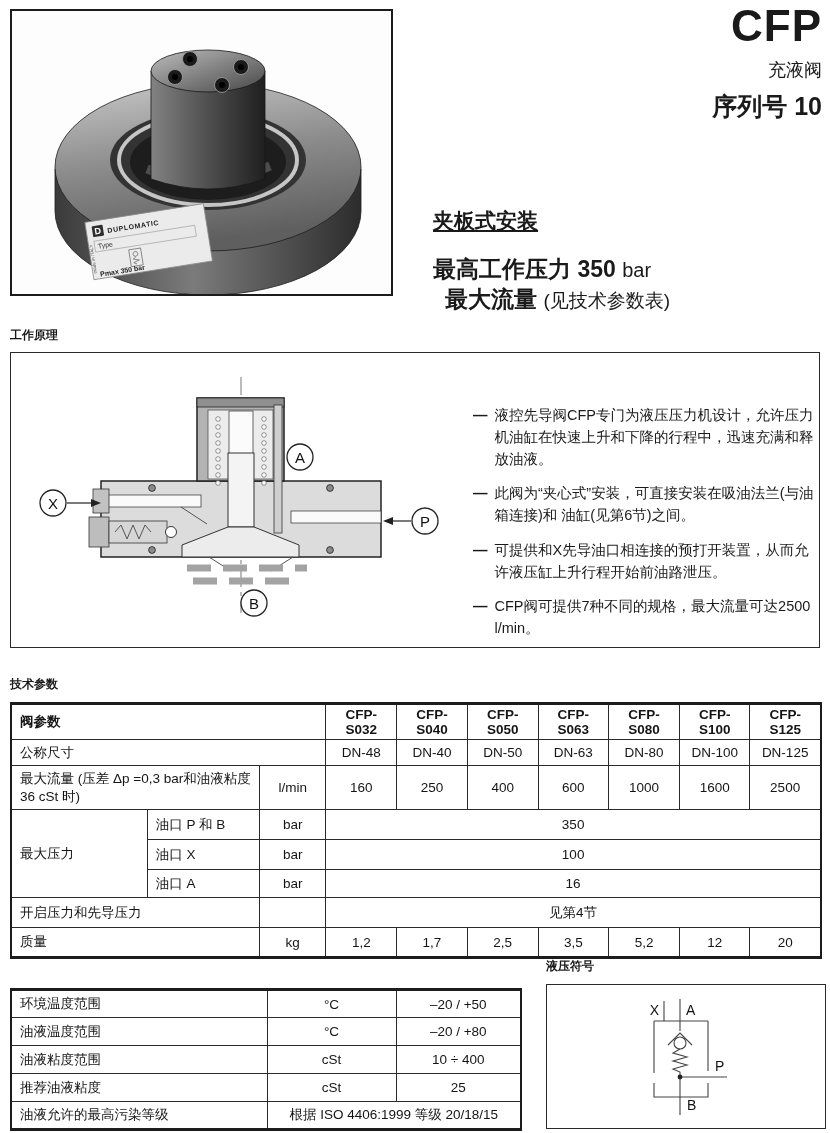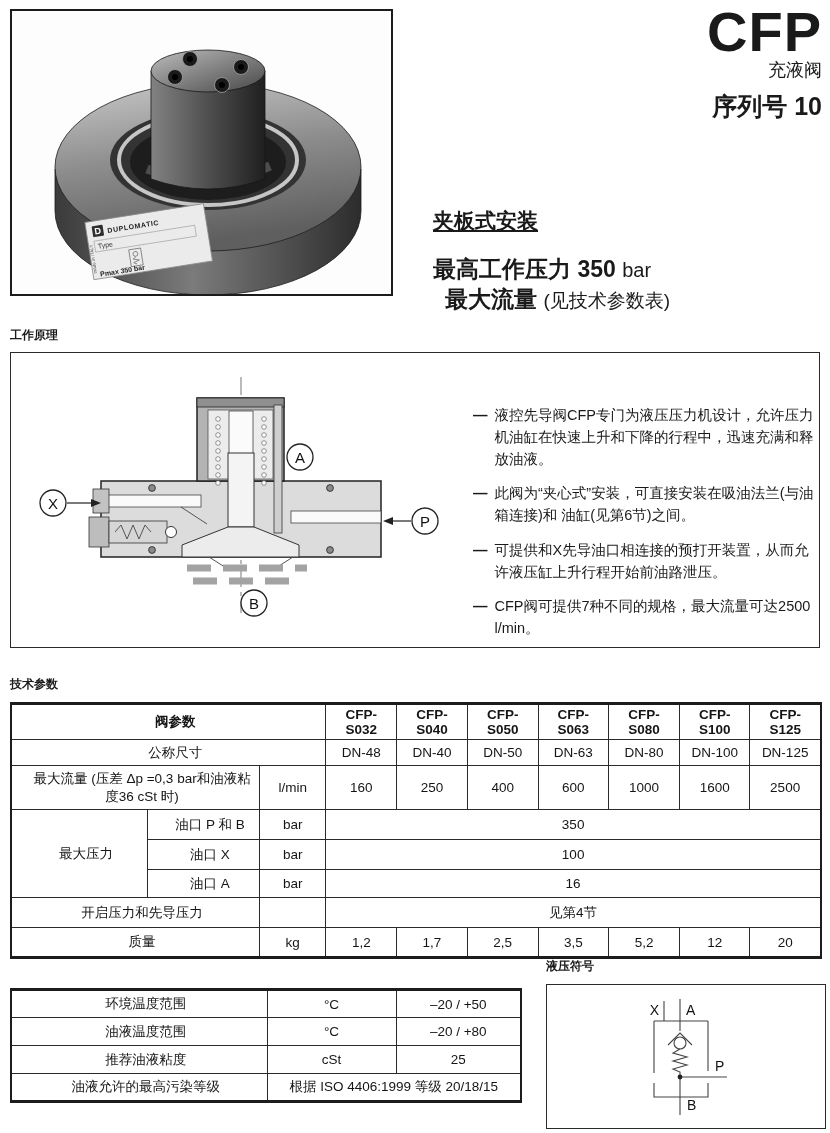--- a/index.html
+++ b/index.html
@@ -8,41 +8,41 @@
     position:relative; width:830px; height:1133px; margin:0 auto;
     background:#ffffff; overflow:hidden; color:#1a1a1a;
     font-family:"Liberation Sans","DejaVu Sans",sans-serif;
   }
   .abs { position:absolute; }
 
   
   .photo-box { left:10px; top:9px; width:383px; height:287px; border:2px solid #1c1c1c; background:#fdfdfd; }
 
   
-  .cfp-model  { top:4px;  right:8px; font-size:56px; font-weight:bold; letter-spacing:1px; line-height:1; }
+  .cfp-model  { top:4px;  right:8px; font-size:44px; font-weight:bold; letter-spacing:1px; line-height:1; }
   .cfp-name   { top:61px; right:8px; font-size:18px; line-height:1.1; }
   .cfp-series { top:90px; right:8px; font-size:25px; font-weight:bold; }
   .mounting   { left:433px; top:207px; font-size:21px; font-weight:bold;text-decoration:underline; }
   .hl-line    { left:433px; font-size:23px; font-weight:bold; }
   .hl-line .unit { font-weight:normal; font-size:20px; }
   .hl-line .note { font-weight:normal; font-size:19px; }
 
   
   .sec-title { font-size:12px; font-weight:bold; }
 
   
   .principle-box { left:10px; top:352px; width:810px; height:296px; border:1.5px solid #2a2a2a; }
   .bullets { position:absolute; left:462px; top:52px; width:344px; font-size:14.5px; line-height:1.5; }
   .bullet { display:flex; gap:7px; margin-bottom:13px; }
   .bullet .dash { flex:0 0 auto; font-weight:bold; }
 
   
   table { border-collapse:collapse; table-layout:fixed; font-size:13.5px; color:#151515; }
   td { border:1px solid #2a2a2a; text-align:center; vertical-align:middle; padding:2px 4px; overflow:hidden; }
-  td.lbl { text-align:center; padding-left:17px; }
+  td.lbl { text-align:left; padding-left:8px; }
   .specs-table { left:10px; top:702px; width:812px; border:2px solid #1c1c1c; border-top-width:3px; border-bottom-width:3px; }
   .specs-table td.hdr { font-weight:bold; }
   .fluid-table { left:10px; top:988px; width:510px; border:2px solid #1c1c1c; border-top-width:3px; border-bottom-width:3px; }
   .fluid-table td { height:28px; }
 
   
   .symbol-title { left:546px; top:958px; }
   .symbol-box { left:546px; top:984px; width:280px; height:145px; border:1.5px solid #2a2a2a; }
 
   svg text { font-family:"Liberation Sans","DejaVu Sans",sans-serif; }
@@ -326,20 +326,25 @@
       <td class="lbl">环境温度范围</td>
       <td>°C</td>
       <td>–20 / +50</td>
     </tr>
     <tr>
       <td class="lbl">油液温度范围</td>
       <td>°C</td>
       <td>–20 / +80</td>
     </tr>
     <tr>
+      <td class="lbl">油液粘度范围</td>
+      <td>cSt</td>
+      <td>10 ÷ 400</td>
+    </tr>
+    <tr>
       <td class="lbl">推荐油液粘度</td>
       <td>cSt</td>
       <td>25</td>
     </tr>
     <tr>
       <td class="lbl">油液允许的最高污染等级</td>
       <td colspan="2">根据 ISO 4406:1999 等级 20/18/15</td>
     </tr>
   </tbody>
     </table>

